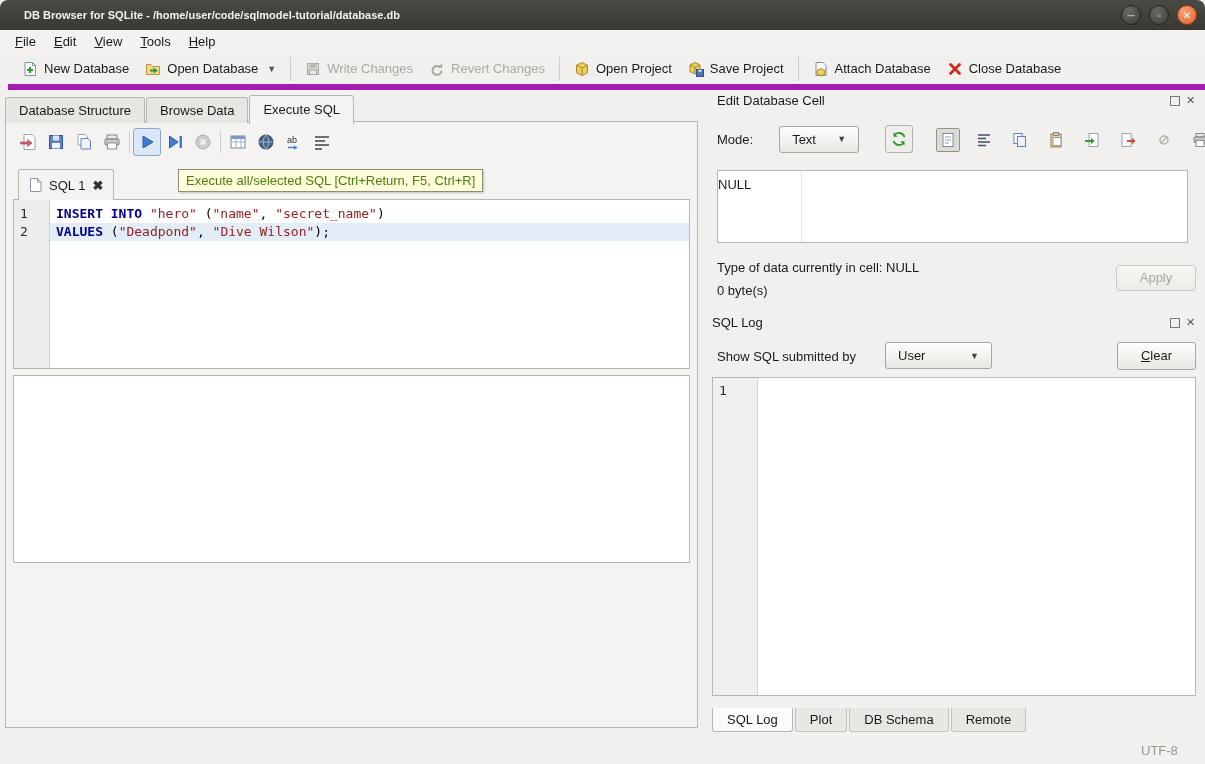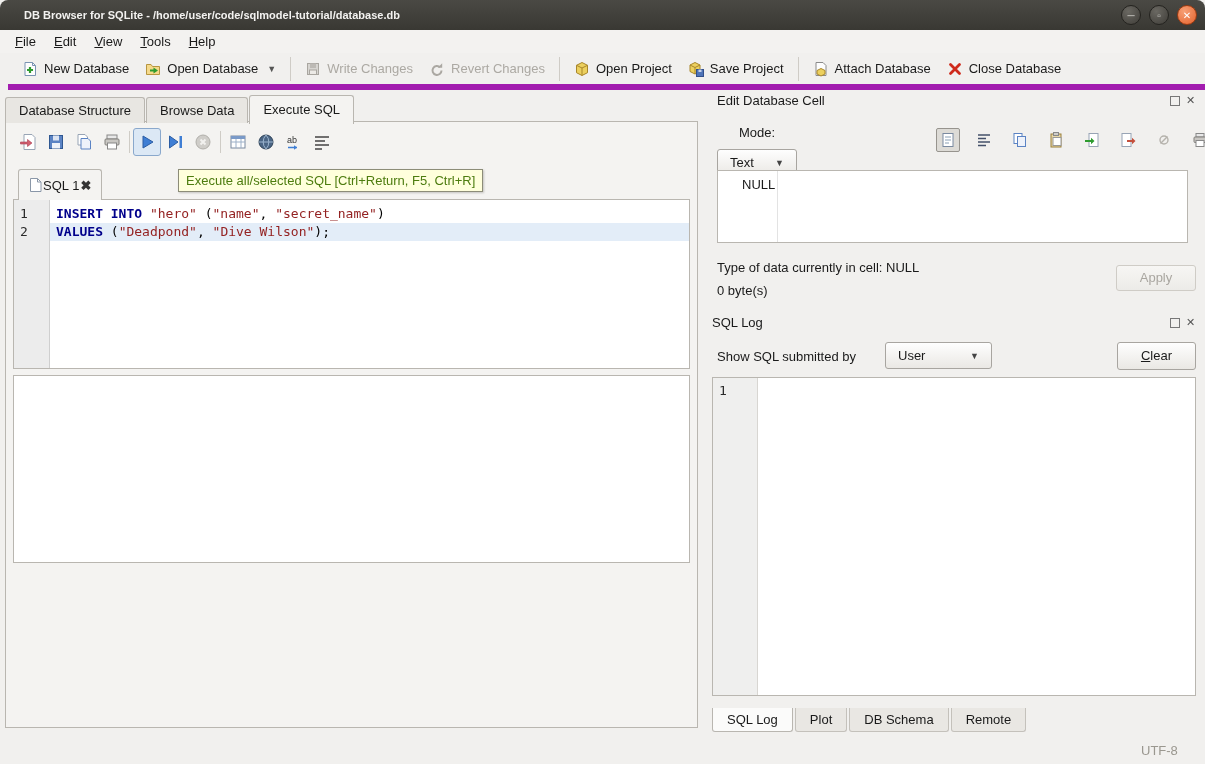--- a/index.html
+++ b/index.html
@@ -39,21 +39,21 @@
   .main-tab.active{background:#f4f3f1;padding-top:6px;padding-bottom:7px;margin-bottom:-1px;z-index:4;}
   .frame{position:absolute;left:5px;top:121px;width:693px;height:607px;background:#f4f3f1;
     border:1px solid #b9b6b0;box-sizing:border-box;}
   
   .sqlbar{position:absolute;left:8px;top:6px;display:flex;align-items:center;}
   .sqlbar-btn{width:28px;height:28px;display:flex;align-items:center;justify-content:center;
     border-radius:3px;box-sizing:border-box;}
   .sqlbar-btn.hover{border:1px solid #8aa8cc;background:#dce8f5;}
   .sqlbar-sep{width:1px;height:22px;background:#cfccc6;margin:0 3px;}
   
-  .sql-tab{position:absolute;left:12px;top:47px;height:31px;display:flex;align-items:center;gap:1px;
+  .sql-tab{position:absolute;left:12px;top:47px;height:31px;display:flex;align-items:center;gap:7px;
     padding:0 10px;background:#f4f3f1;border:1px solid #b9b6b0;border-bottom:none;
     border-radius:3px 3px 0 0;z-index:2;box-sizing:border-box;}
   .sql-tab .close-x{font-size:13px;color:#333;font-weight:bold;}
   
   .editor{position:absolute;left:7px;top:77px;width:677px;height:170px;background:#fff;
     border:1px solid #b9b6b0;display:flex;box-sizing:border-box;
     font-family:"DejaVu Sans Mono",monospace;font-size:13px;}
   .editor-gutter{width:36px;background:#ececec;border-right:1px solid #cfcfcf;padding-top:5px;
     box-sizing:border-box;color:#2a2a2a;}
   .gutter-num{height:18px;line-height:18px;padding-left:6px;}
@@ -74,35 +74,35 @@
     box-shadow:1px 1px 2px rgba(0,0,0,.2);white-space:nowrap;}
   
   .section-title{position:absolute;font-size:13px;}
   #edit-cell-title{left:717px;top:93px;}
   #sql-log-title{left:712px;top:315px;}
   .dock-icons{position:absolute;display:flex;gap:6px;color:#555;align-items:center;}
   #cell-dock-icons{left:1170px;top:95px;}
   #log-dock-icons{left:1170px;top:317px;}
   .float-ic{width:8px;height:8px;border:1px solid #777;display:inline-block;}
   .close-ic{font-size:11px;line-height:11px;}
-  #mode-row{position:absolute;left:717px;top:125px;display:flex;align-items:center;gap:9px;flex-direction:column;}
+  #mode-row{position:absolute;left:717px;top:125px;display:flex;align-items:center;gap:26px;}
   .combo{height:27px;border:1px solid #a8a5a0;border-radius:3px;
     background:linear-gradient(#fefefe,#eae8e4);display:flex;align-items:center;
     justify-content:space-between;padding:0 12px;box-sizing:border-box;}
   #mode-combo{width:80px;}
   .combo .arrow{font-size:9px;color:#444;margin-left:8px;}
   #auto-switch-btn{width:28px;height:28px;border:1px solid #b3b0aa;border-radius:3px;
     background:#f0eeea;display:flex;align-items:center;justify-content:center;box-sizing:border-box;}
   #cell-icon-group{position:absolute;left:936px;top:128px;display:flex;gap:12px;align-items:center;}
   .icon-btn{width:24px;height:24px;display:flex;align-items:center;justify-content:center;
     border-radius:2px;box-sizing:border-box;}
   .icon-btn.checked{border:1px solid #97948e;background:#dddbd6;}
   #cell-editor{position:absolute;left:717px;top:170px;width:471px;height:73px;background:#fff;
     border:1px solid #b9b6b0;box-sizing:border-box;display:flex;}
-  #cell-editor .cell-gutter{width:60px;border-right:1px solid #e3e3e3;padding:6px 24px;box-sizing:border-box;}
+  #cell-editor .cell-gutter{width:84px;border-right:1px solid #e3e3e3;padding:6px 0;box-sizing:border-box;}
   #cell-type-info{position:absolute;left:717px;top:260px;}
   #cell-size-info{position:absolute;left:717px;top:283px;}
   #apply-btn{position:absolute;left:1116px;top:265px;width:80px;height:26px;border:1px solid #cfccc6;
     border-radius:3px;background:linear-gradient(#f7f6f4,#ecebe8);color:#a9a6a0;
     text-align:center;line-height:24px;box-sizing:border-box;}
   #log-filter-label{position:absolute;left:717px;top:349px;}
   #user-combo{position:absolute;left:885px;top:342px;width:107px;}
   #clear-btn{position:absolute;left:1117px;top:342px;width:79px;height:28px;border:1px solid #a8a5a0;
     border-radius:3px;background:linear-gradient(#fefefe,#eae8e4);text-align:center;line-height:26px;box-sizing:border-box;}
   #log-area{position:absolute;left:712px;top:377px;width:484px;height:319px;background:#fff;

